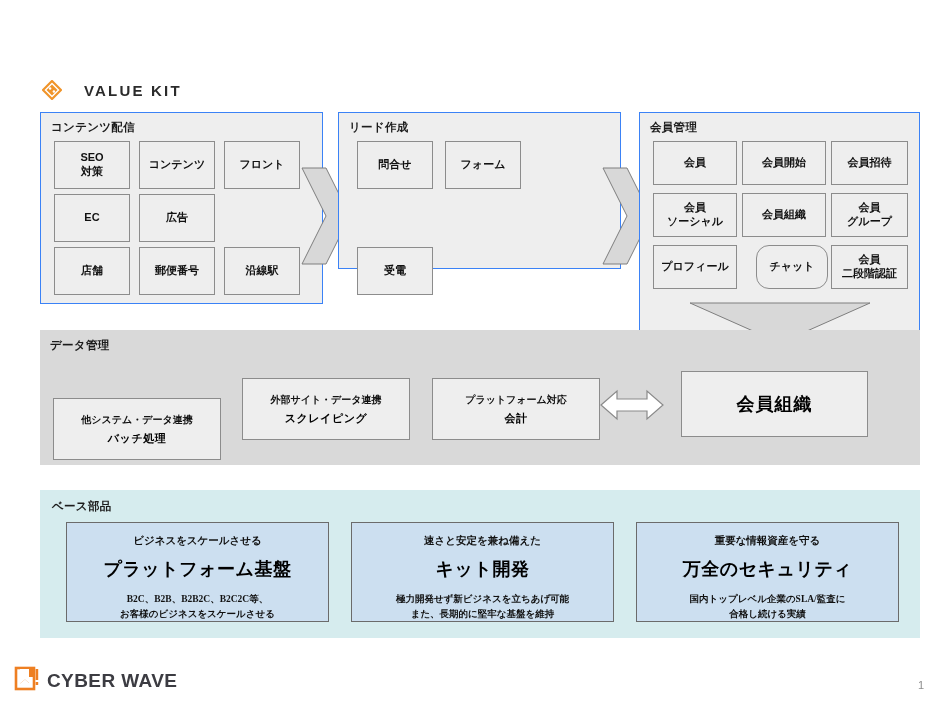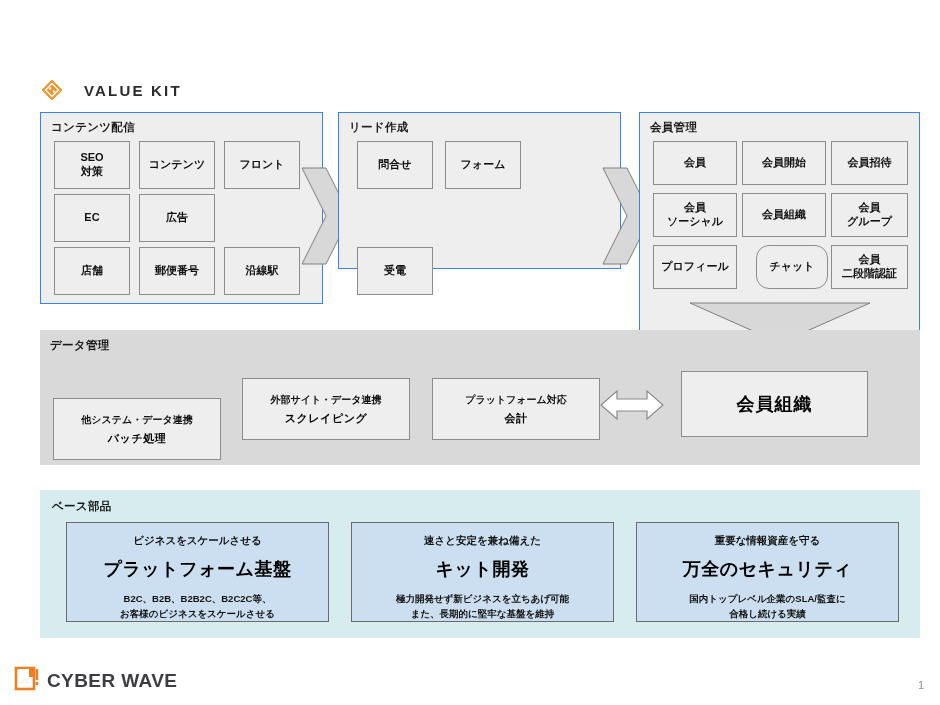--- a/index.html
+++ b/index.html
@@ -72,20 +72,21 @@
   #panel-base {
     position: absolute; left: 40px; top: 490px; width: 880px; height: 148px;
     background: #d6ecee; border: none;
   }
   #panel-base .panel-title { left: 12px; top: 9px; }
   .basecard {
     position: absolute; top: 32px; height: 100px;
     background: #ccdff0; border: 1px solid #6b6b6b;
     display: flex; flex-direction: column; align-items: center; justify-content: flex-start;
     padding-top: 11px;
+    font-family: Liberation Serif, serif;
   }
   .basecard .lead { font-size: 10.5px; font-weight: bold; color: #111; }
   .basecard .title { font-size: 18px; font-weight: bold; color: #000; margin-top: 9px; letter-spacing: .5px; }
   .basecard .desc {
     font-size: 9.5px; font-weight: bold; color: #111; margin-top: 11px;
     line-height: 1.55; text-align: center; white-space: pre-line;
   }
 
   
   .cw-logo { position: absolute; left: 14px; top: 666px; display: flex; align-items: center; gap: 7px; justify-content: space-between; }

